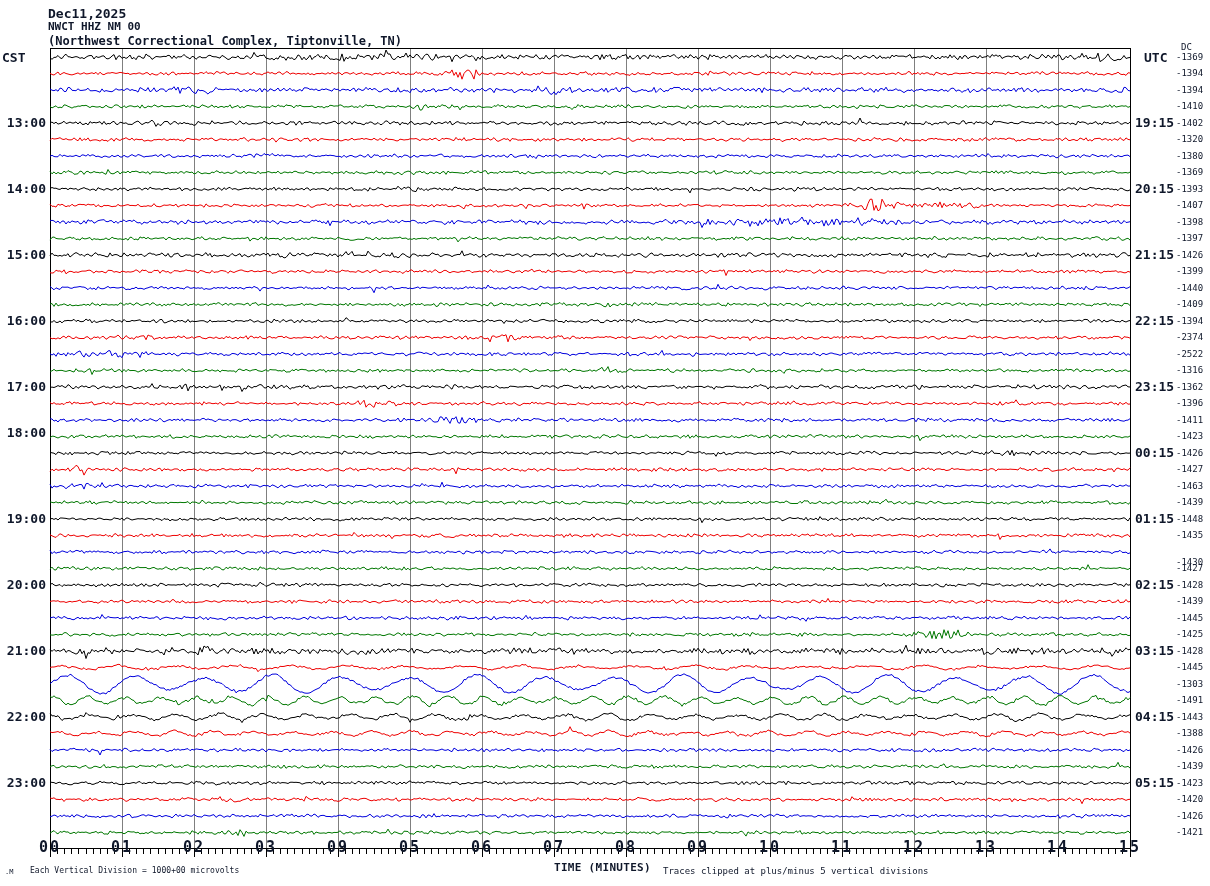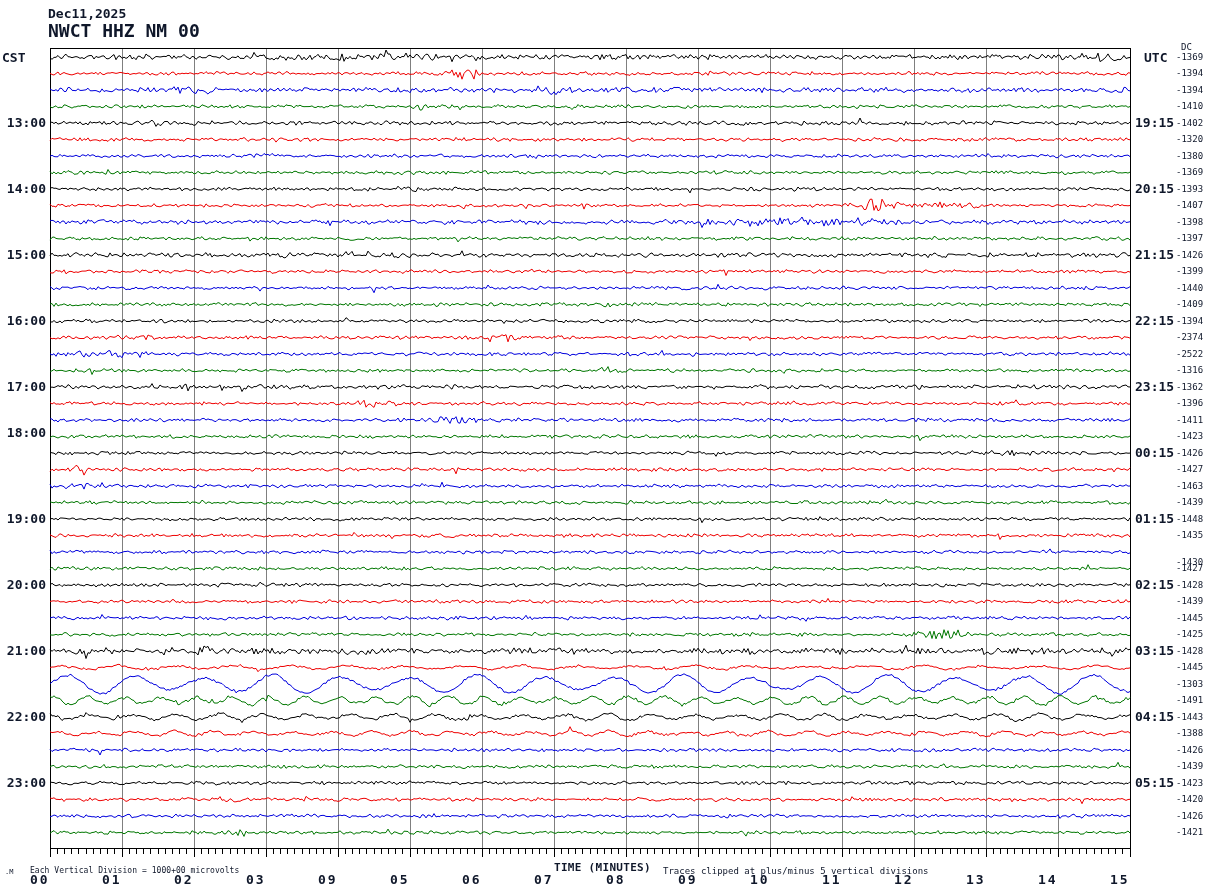--- a/index.html
+++ b/index.html
@@ -1,43 +1,44 @@
 <!DOCTYPE html>
 <html><head>
 <meta charset="utf-8">
 <style>
   html,body{margin:0;padding:0;background:#ffffff;}
   .page{position:relative;width:1210px;height:886px;background:#fff;overflow:hidden;
         font-family:"DejaVu Sans Mono","Liberation Mono",monospace;color:#0f172a;}
   svg#plot{position:absolute;left:0;top:0;}
   .hdr{position:absolute;left:48px;font-weight:bold;white-space:pre;}
   .hdr1{top:6px;font-size:13px;}
-  .hdr2{top:20px;font-size:18px;}
+  .hdr2{top:20px;font-size:11px;}
   .hdr3{top:34px;font-size:12px;}
   .tz{position:absolute;top:50px;font-weight:bold;font-size:13px;}
   .tz.cst{left:2px;}
   .tz.utc{left:1144px;}
   .dc-header{position:absolute;left:1181px;top:42px;font-size:9px;}
   .hour-label{position:absolute;left:0;width:46px;text-align:right;font-weight:bold;
               font-size:13px;line-height:15px;white-space:nowrap;}
   .utc-label{position:absolute;left:1135px;font-weight:bold;font-size:13px;line-height:15px;white-space:nowrap;}
   .dc-value{position:absolute;left:1176px;font-size:9px;line-height:11px;white-space:nowrap;}
-  .x-tick-label{position:absolute;width:40px;text-align:left;top:872px;
-                font-weight:bold;font-size:13px;letter-spacing:2px;}
+  .x-tick-label{position:absolute;width:40px;text-align:center;top:838px;
+                font-weight:bold;font-size:15px;letter-spacing:2px;}
   .x-title{position:absolute;left:554px;top:861px;font-weight:bold;font-size:11px;letter-spacing:0.3px;}
   .marker{position:absolute;left:5px;top:868px;font-size:7px;}
   .scale-note{position:absolute;left:30px;top:866px;font-size:8px;letter-spacing:0.05px;}
   .clip-note{position:absolute;left:663px;top:866px;font-size:9px;}
 </style>
 </head>
 <body>
 
 <div class="page">
   <div class="hdr hdr1">Dec11,2025</div>
   <div class="hdr hdr2">NWCT HHZ NM 00</div>
+  <div class="hdr hdr3">(Northwest Correctional Complex, Tiptonville, TN)</div>
 
   <div class="tz cst">CST</div>
   <div class="tz utc">UTC</div>
   <div class="dc-header">DC</div>
 
   <svg id="plot" width="1210" height="886" viewBox="0 0 1210 886" xmlns="http://www.w3.org/2000/svg">
       <line x1="122" y1="48" x2="122" y2="848" stroke="#7f7f7f" stroke-width="1" shape-rendering="crispEdges"></line>
       <line x1="194" y1="48" x2="194" y2="848" stroke="#7f7f7f" stroke-width="1" shape-rendering="crispEdges"></line>
       <line x1="266" y1="48" x2="266" y2="848" stroke="#7f7f7f" stroke-width="1" shape-rendering="crispEdges"></line>
       <line x1="338" y1="48" x2="338" y2="848" stroke="#7f7f7f" stroke-width="1" shape-rendering="crispEdges"></line>

